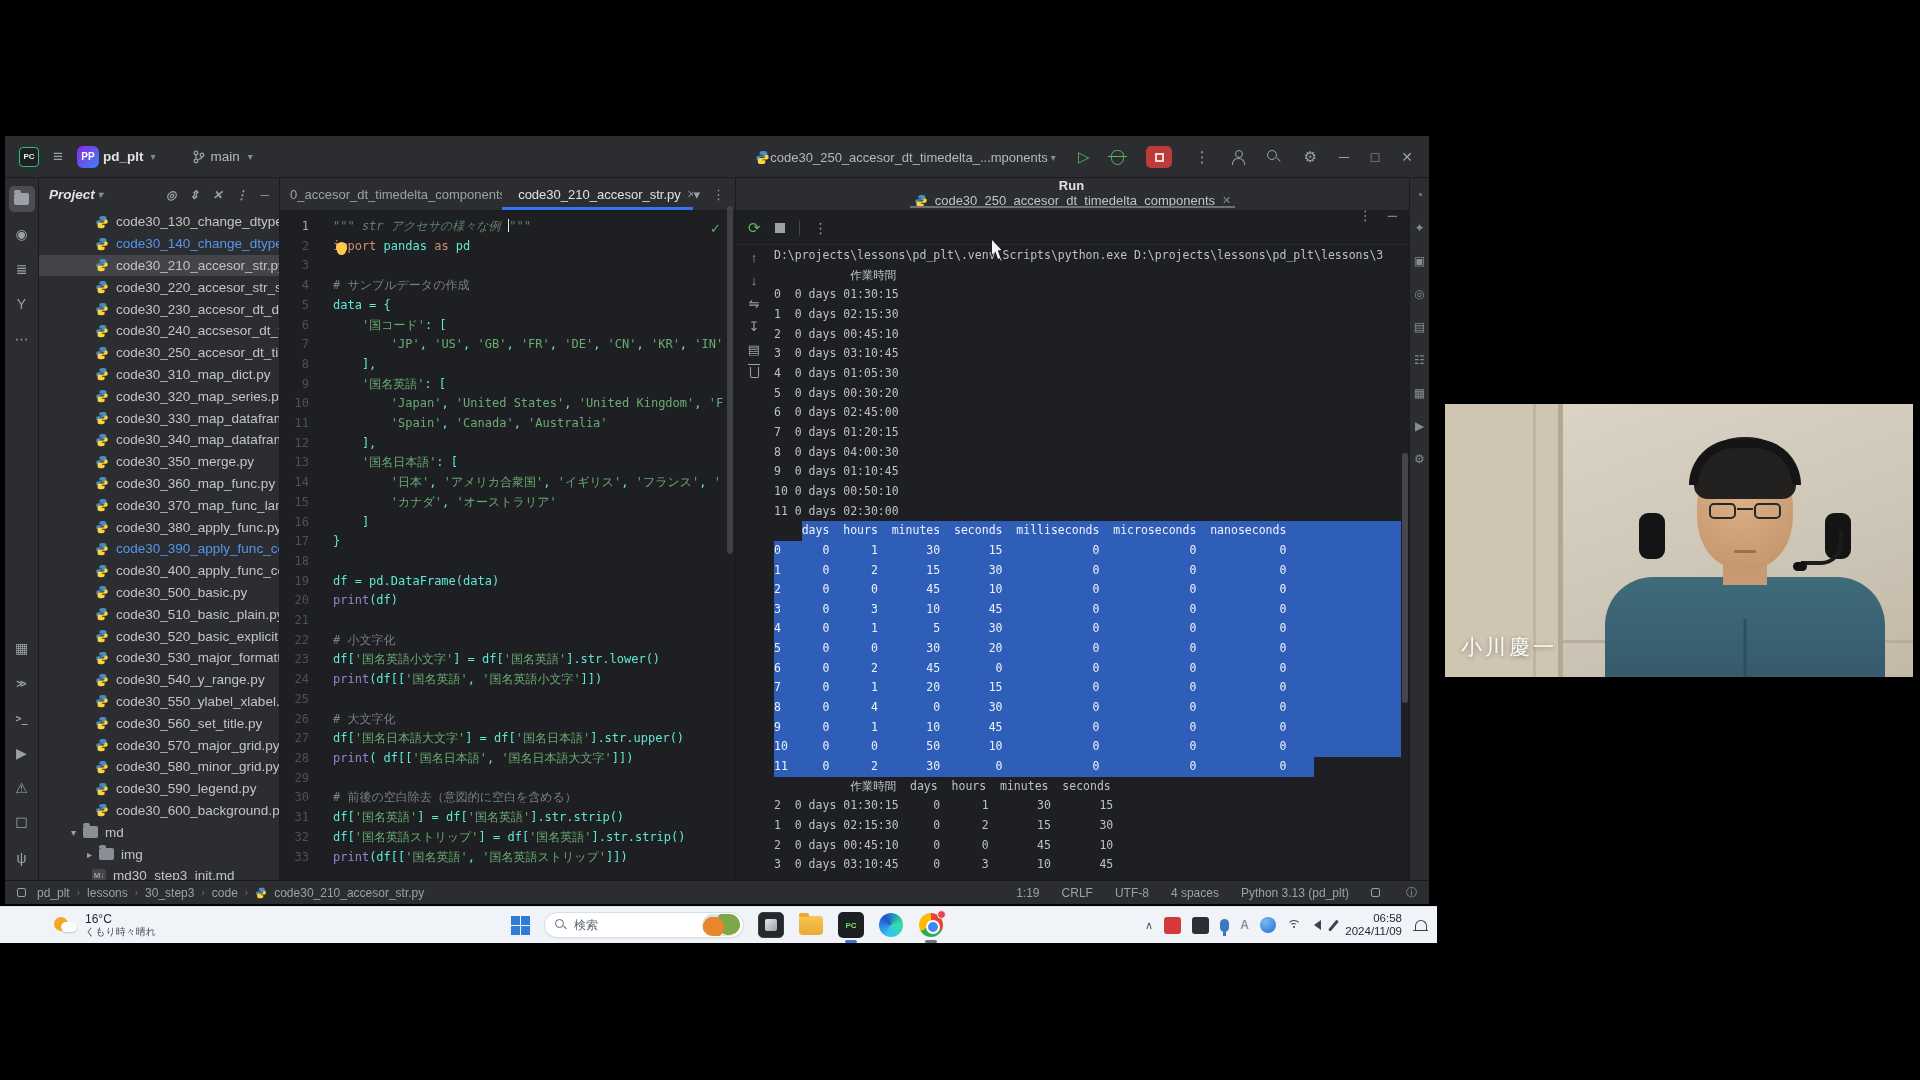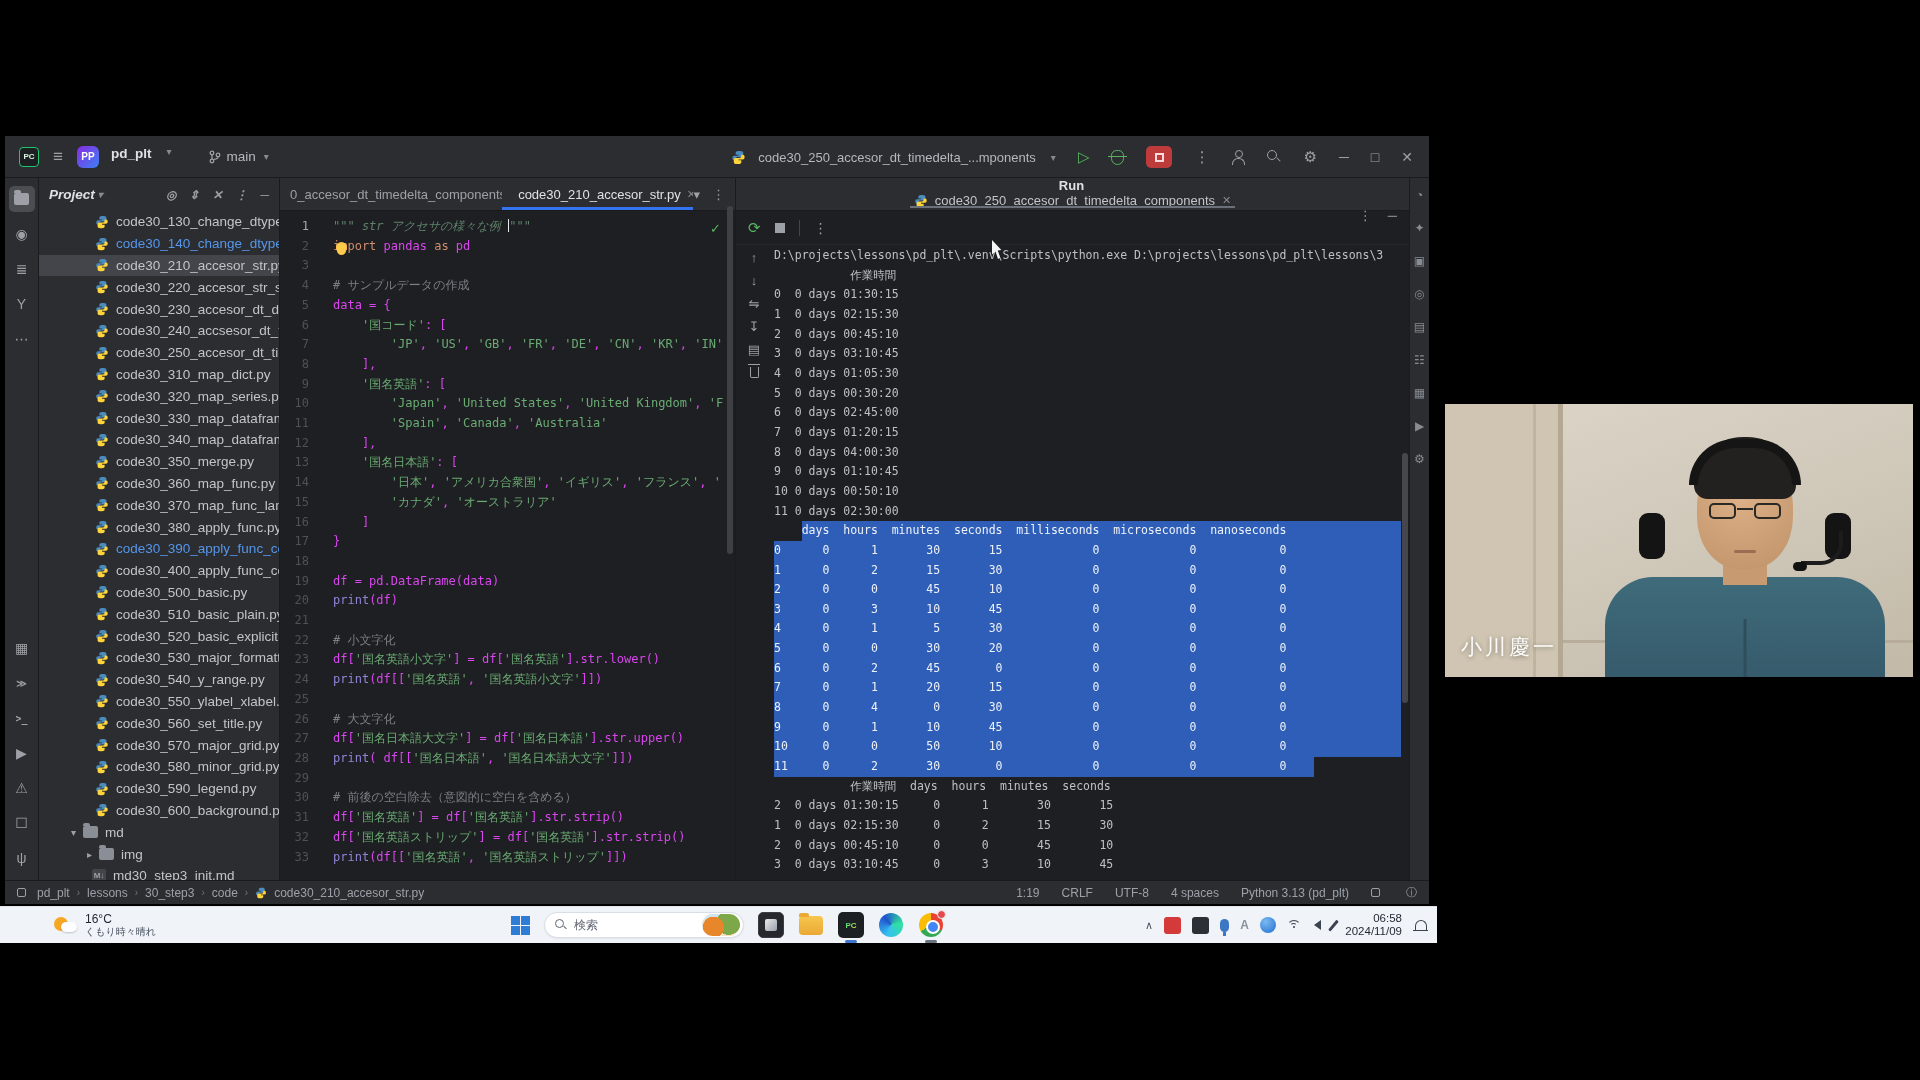--- a/index.html
+++ b/index.html
@@ -18,21 +18,21 @@
   .pc-logo { width:20px; height:20px; border-radius:4px; background:#1e1f22;
              border:1.5px solid #20c56f; color:#d7f9e4; font-size:8px; font-weight:bold;
              display:flex; align-items:center; justify-content:center; }
   .hamburger { color:#9da0a6; font-size:17px; }
   .proj-badge { width:22px; height:22px; border-radius:6px; background:linear-gradient(135deg,#8a2be2,#3b82f6);
                 color:#fff; font-size:10px; font-weight:bold; display:flex; align-items:center; justify-content:center; }
   .tb-text { color:#dfe1e5; font-weight:bold; font-size:13.5px; }
   .chev { color:#868a91; font-size:10px; margin-left:3px; }
   .branch-wrap { display:flex; align-items:center; gap:5px; margin-left:24px; color:#b4b8bf; font-size:13.5px; }
   .tb-right { position:absolute; right:0; top:0; height:42px; display:flex; align-items:center; gap:22px; padding-right:16px; }
-  .runcfg { display:flex; align-items:center; gap:12px; color:#b4b8bf; font-size:13px; }
+  .runcfg { display:flex; align-items:center; gap:0; color:#b4b8bf; font-size:13px; }
   .icon-btn { color:#9da0a6; font-size:15px; }
   .play-glyph { color:#57b55f; font-size:15px; }
   .bug-glyph { width:13px; height:15px; border:1.5px solid #57b55f; border-radius:6px 6px 7px 7px; position:relative; }
   .bug-glyph::before { content:""; position:absolute; left:-4px; right:-4px; top:5px; border-top:1.5px solid #57b55f; }
   .stop-btn { width:26px; height:22px; border-radius:5px; background:#bd3b3b; display:flex; align-items:center; justify-content:center; }
   .stop-btn .sq { width:9px; height:9px; border:2px solid #ffd9d9; }
   .person-ic { position:relative; width:14px; height:14px; }
   .person-ic::before { content:""; position:absolute; left:4px; top:0; width:6px; height:6px; border:1.5px solid #9da0a6; border-radius:50%; }
   .person-ic::after  { content:""; position:absolute; left:1px; top:8px; width:11px; height:6px; border:1.5px solid #9da0a6; border-bottom:none; border-radius:6px 6px 0 0; }
   .mag-ic { position:relative; width:14px; height:14px; }
@@ -73,21 +73,21 @@
   #editor-tabs { height:33px; background:#2b2d30; border-bottom:1px solid #1a1b1e; display:flex; align-items:stretch; font-size:13px; color:#9da0a6; }
   .etab { display:flex; align-items:center; gap:6px; padding:0 10px; position:relative; white-space:nowrap; overflow:hidden; }
   .etab.active { color:#dfe1e5; }
   .etab.active::after { content:""; position:absolute; left:0; right:0; bottom:0; height:3px; background:#3574f0; }
   .etab .close { color:#868a91; font-size:11px; }
   .etab-extra { margin-left:auto; display:flex; align-items:center; gap:12px; padding-right:10px; color:#9da0a6; }
   #gutter { position:absolute; left:0; top:39px; width:40px; text-align:right; padding-right:11px;
             font-family:"DejaVu Sans Mono",monospace; font-size:12px; line-height:19.7px; color:#4e5157; }
   #code { position:absolute; left:53px; top:39px; right:10px; font-family:"DejaVu Sans Mono",monospace;
           font-size:12px; line-height:19.7px; white-space:pre; overflow:hidden; }
-  .tok-p { color:#d946ef; } .tok-k { color:#cf8e6d; } .tok-s { color:#6aab73; }
+  .tok-p { color:#5eead4; } .tok-k { color:#cf8e6d; } .tok-s { color:#6aab73; }
   .tok-c { color:#7a7e85; } .tok-d { color:#5f826b; font-style:italic; } .tok-b { color:#8f84d8; }
   .caret { display:inline-block; width:1.5px; height:13px; background:#e8eaed; vertical-align:-2px; }
   #insp-check { position:absolute; right:14px; top:43px; color:#57b55f; font-size:13px; }
   #bulb { position:absolute; left:56px; top:64px; width:11px; height:11px; border-radius:50%; background:#ffc94a;
           box-shadow:0 3px 0 -1px #ffc94a; }
   #ed-scroll { position:absolute; right:2px; top:28px; width:6px; height:348px; background:#47494e; border-radius:3px; opacity:.8; }
 
   
   #run-panel { width:674px; background:#1e1f22; border-left:1px solid #1a1b1e; position:relative; overflow:hidden; }
   #run-header { height:33px; background:#2b2d30; border-bottom:1px solid #1a1b1e; display:flex; align-items:center; font-size:13px;flex-direction:column; }
@@ -215,21 +215,21 @@
 <body>
 
 <div id="stage">
 
   <div id="ide">
 
     <div id="titlebar">
       <div class="tb-left">
         <div class="pc-logo">PC</div>
         <div class="hamburger">≡</div>
-        <div style="display:flex;align-items:flex-start;gap:12px">
+        <div style="display:flex;align-items:center;gap:4px">
           <div class="proj-badge">PP</div>
           <span class="tb-text">pd_plt</span>
           <span class="chev">▾</span>
         </div>
         <div class="branch-wrap">
           <svg width="12" height="14" viewBox="0 0 12 14">
               <circle cx="3" cy="3" r="1.8" fill="none" stroke="#9da0a6" stroke-width="1.3"></circle>
               <circle cx="3" cy="11" r="1.8" fill="none" stroke="#9da0a6" stroke-width="1.3"></circle>
               <circle cx="9" cy="5" r="1.8" fill="none" stroke="#9da0a6" stroke-width="1.3"></circle>
               <path d="M3 4.8v4.4M9 6.8c0 2-2 2.4-4 2.6" fill="none" stroke="#9da0a6" stroke-width="1.3"></path>

